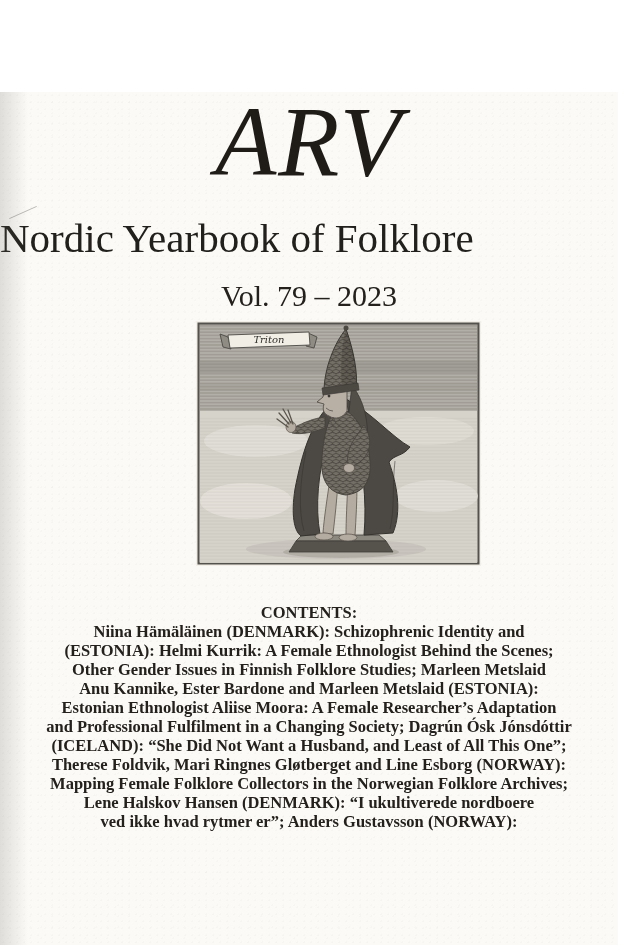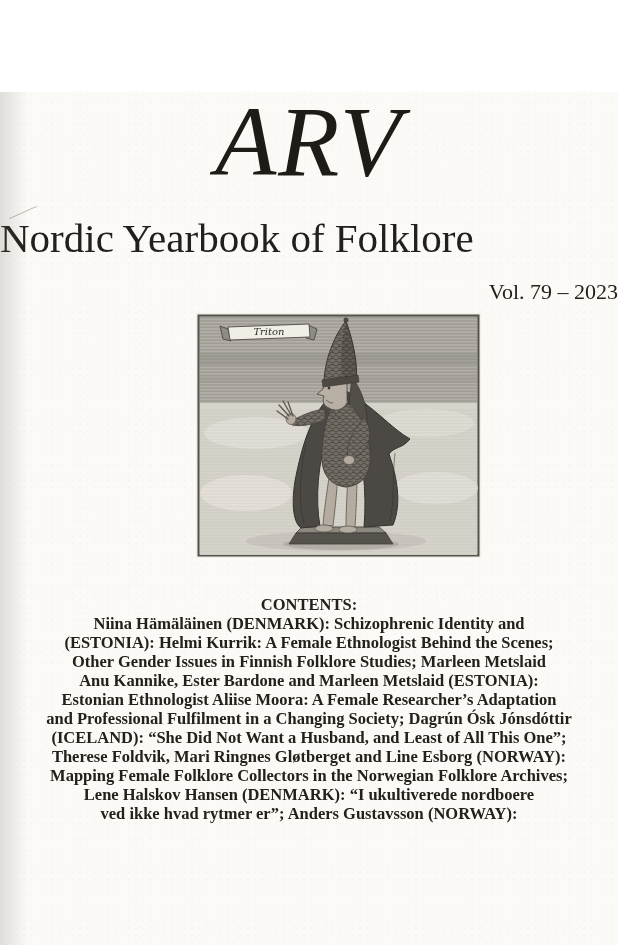--- a/index.html
+++ b/index.html
@@ -45,22 +45,22 @@
   }
   .book-subtitle {
     margin-top:26px;
     text-align:left;
     font-size:41px;
     line-height:1;
     color:#22201c;
   }
   .volume {
     margin-top:22px;
-    text-align:right;
-    font-size:22px;
+    text-align:center;
+    font-size:30px;
     line-height:1;
     color:#24211d;
   }
   .engraving {
     width:233px; height:245px;
     margin:10px auto 0 auto;
     transform:translateX(3px);
   }
   .engraving svg { display:block; width:285px; height:245px; }
   .contents {

